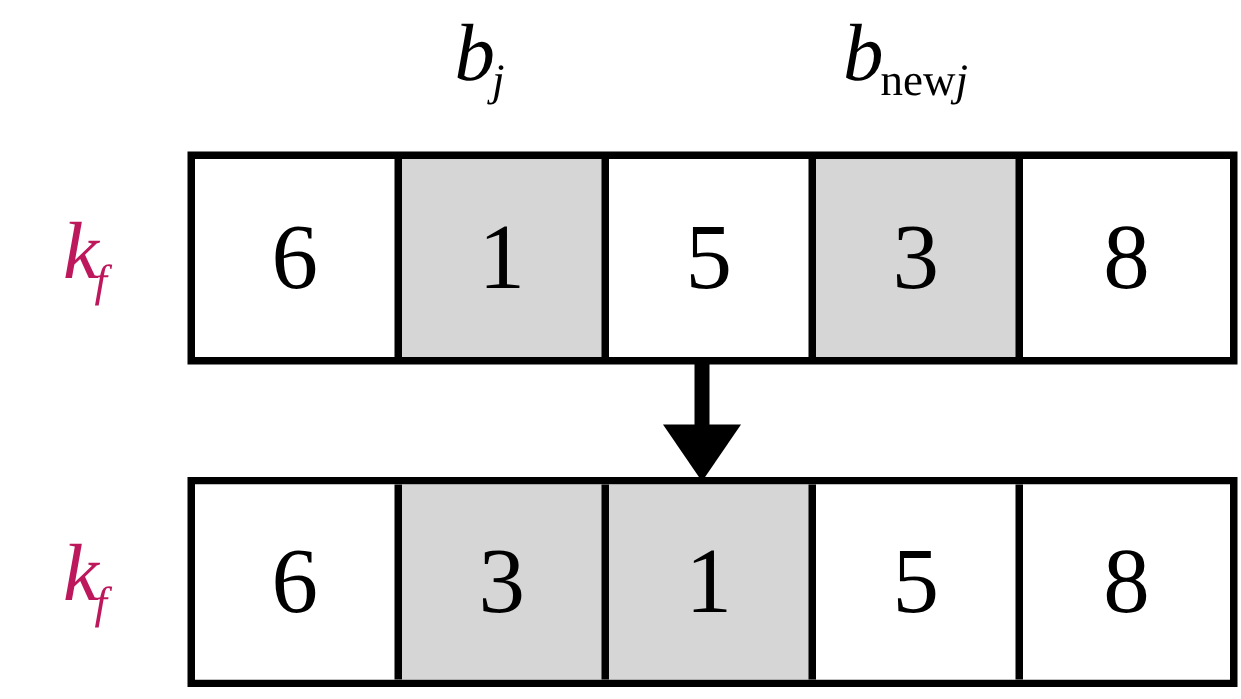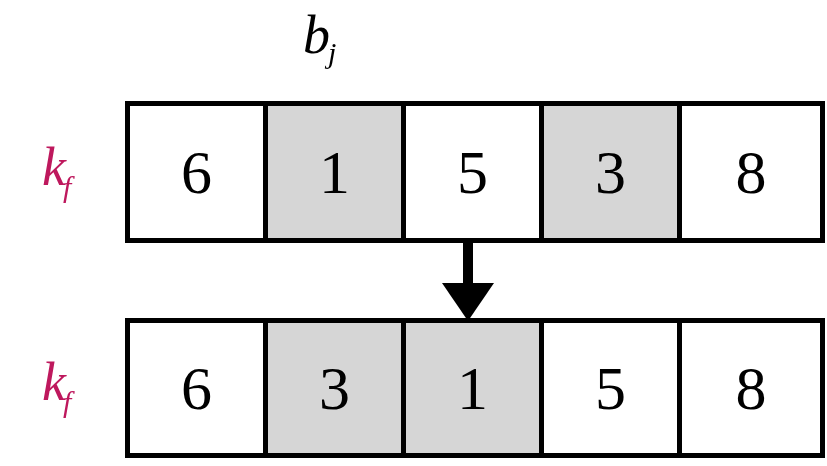--- a/index.html
+++ b/index.html
@@ -98,20 +98,23 @@
 </style>
 </head>
 <body>
 
 <div id="canvas">
 
   <div class="col-label" style="left:303px; top:8px;">
     <span class="base">b</span><span class="sub-it">j</span>
   </div>
 
+  <div class="col-label" style="left:562px; top:8px;">
+    <span class="base">b</span><span class="sub-up">new</span><span class="sub-it">j</span>
+  </div>
 
   <div class="row-label" style="left:42px; top:140px;">
     <span class="base">k</span><span class="sub-it">f</span>
   </div>
 
   <div class="array" style="left:125px; top:101px; width:700px; height:142px;">
     <div class="cell">6</div>
     <div class="cell shaded">1</div>
     <div class="cell">5</div>
     <div class="cell shaded">3</div>

